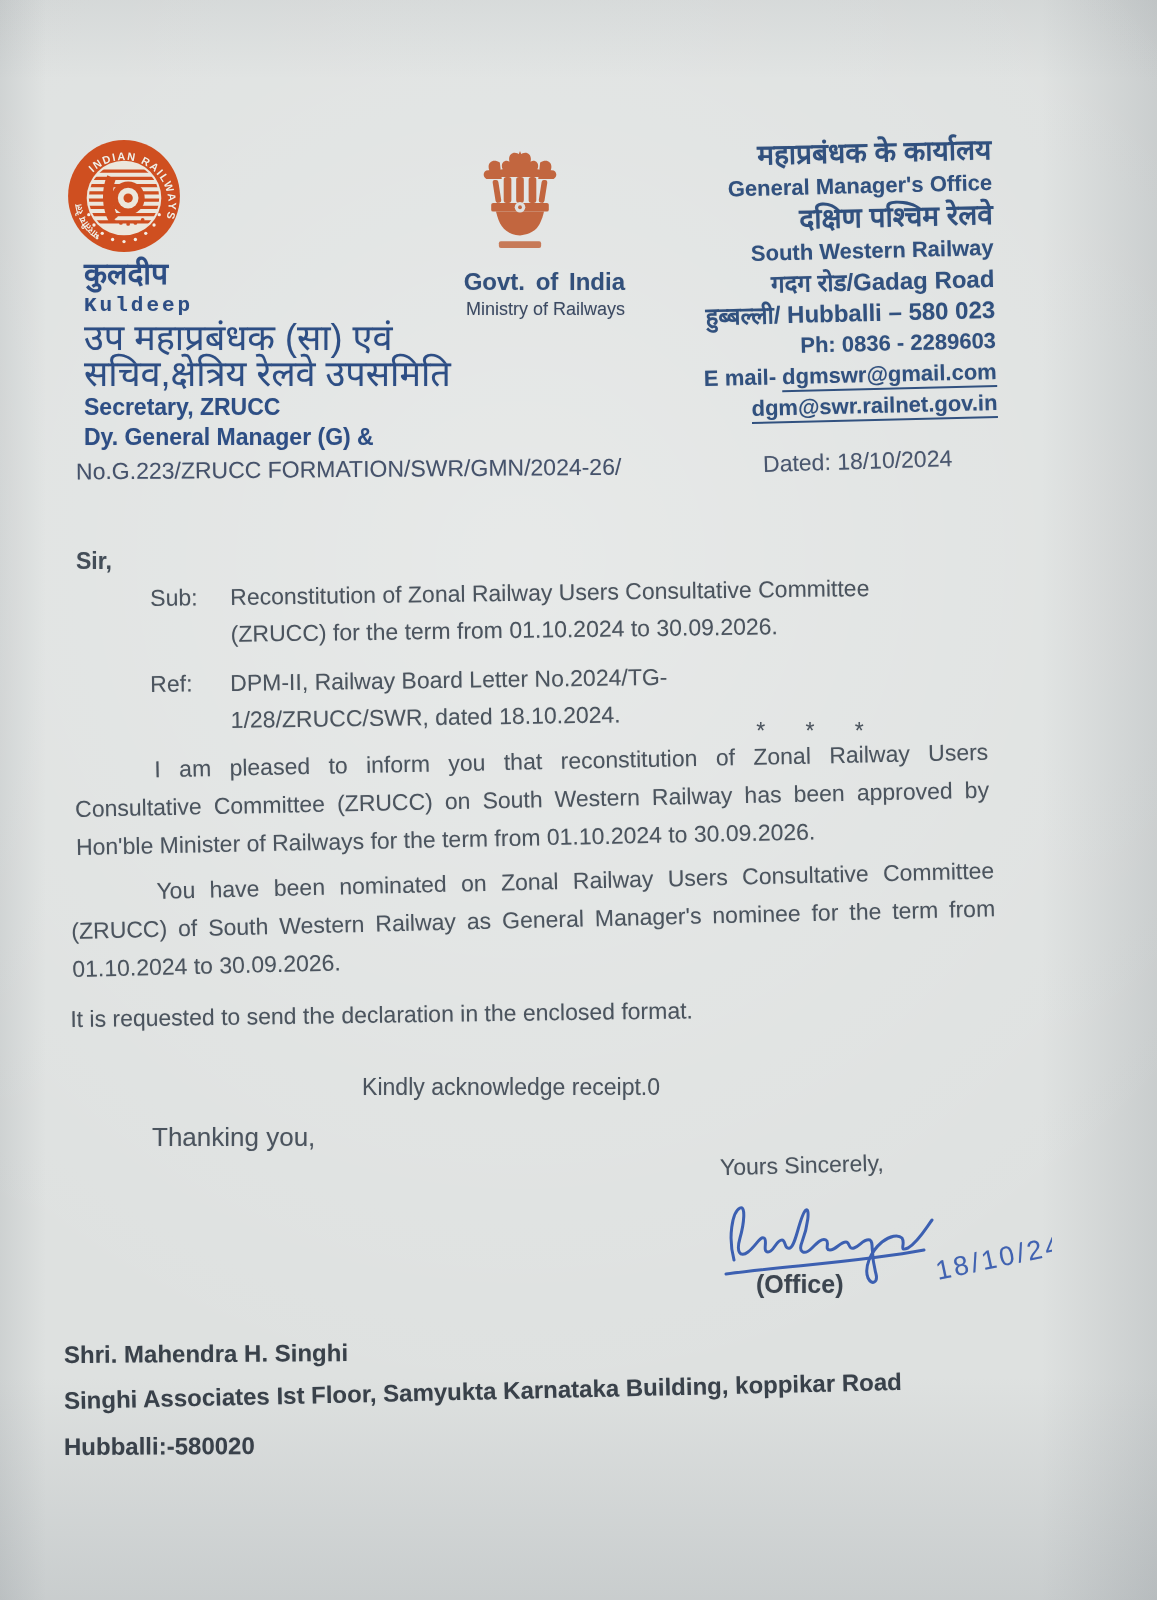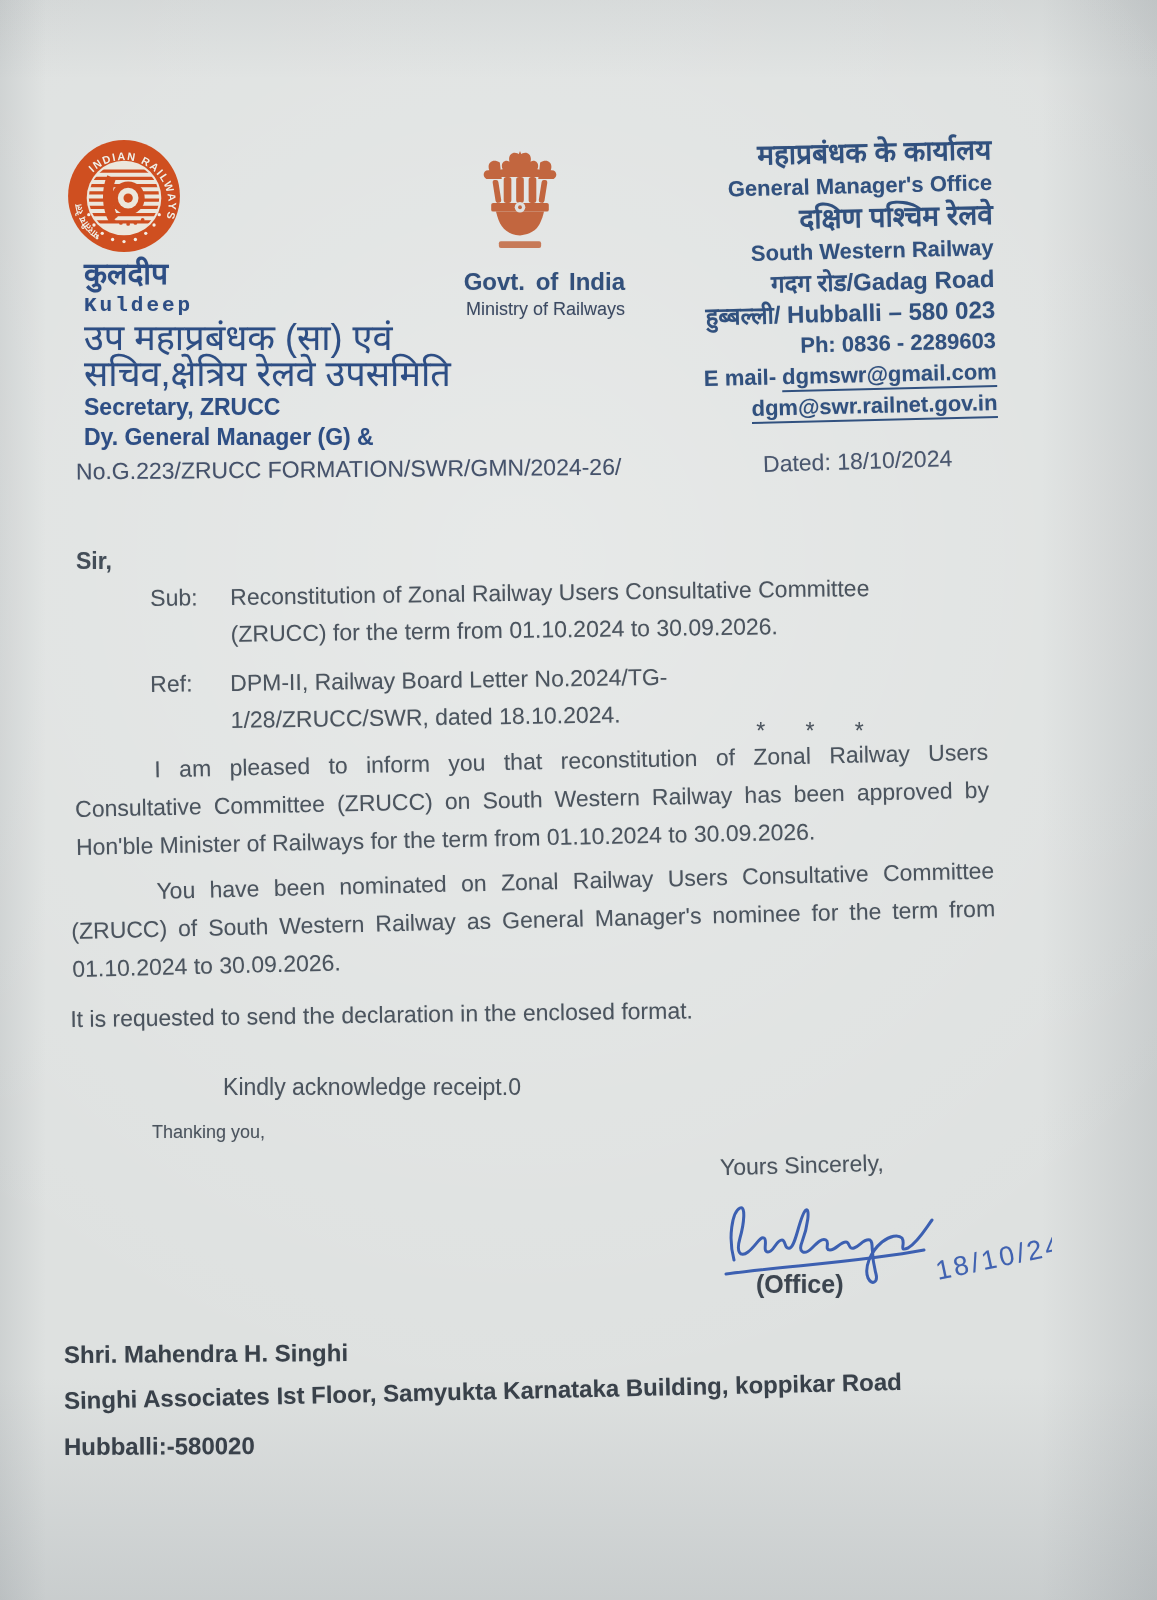--- a/index.html
+++ b/index.html
@@ -47,22 +47,22 @@
   .sub-row{left:150px;top:580px;transform:rotate(-0.8deg);transform-origin:0 0;}
   .ref-row{left:150px;top:666px;transform:rotate(-0.8deg);transform-origin:0 0;}
   .row .lbl{width:80px;flex:0 0 80px;}
   .sub-row .txt{width:700px;}
   .ref-row .txt{width:620px;}
   .stars{position:absolute;left:700px;top:718px;width:220px;text-align:center;font-size:23px;word-spacing:34px;color:#4b545e;}
   .para{position:absolute;font-size:23px;line-height:38px;color:#4b545e;text-align:justify;hyphens:none;}
   .p1{left:74px;top:752px;width:914px;text-indent:80px;transform:rotate(-1.2deg);transform-origin:0 0;}
   .p2{left:70px;top:874px;width:924px;text-indent:86px;transform:rotate(-1.4deg);transform-origin:0 0;}
   .p3{left:70px;top:1000px;width:820px;text-align:left;transform:rotate(-0.8deg);transform-origin:0 0;}
-  .p4{left:72px;top:1068px;width:600px;text-align:center;}
-  .thanking{position:absolute;left:152px;top:1122px;font-size:18px;color:#4b545e;}
+  .p4{left:60px;top:1068px;width:600px;text-align:right;}
+  .thanking{position:absolute;left:152px;top:1122px;font-size:26px;color:#4b545e;}
   .closing{position:absolute;left:720px;top:1152px;font-size:23px;color:#4b545e;transform:rotate(-1.6deg);}
   .sign-svg{position:absolute;left:712px;top:1178px;width:340px;height:120px;}
   .sig-name{position:absolute;left:756px;top:1270px;font-size:25px;font-weight:bold;color:#3c454f;}
 
   
   .addr{position:absolute;left:64px;top:1332px;color:#39414a;font-weight:bold;font-size:24px;}
   .addr>div{line-height:46px;white-space:nowrap;}
   .addr .l1{transform:rotate(-0.4deg);transform-origin:0 50%;}
   .addr .l2{transform:rotate(-1.3deg);transform-origin:0 50%;}
   .addr .l3{transform:rotate(-0.3deg);transform-origin:0 50%;}

